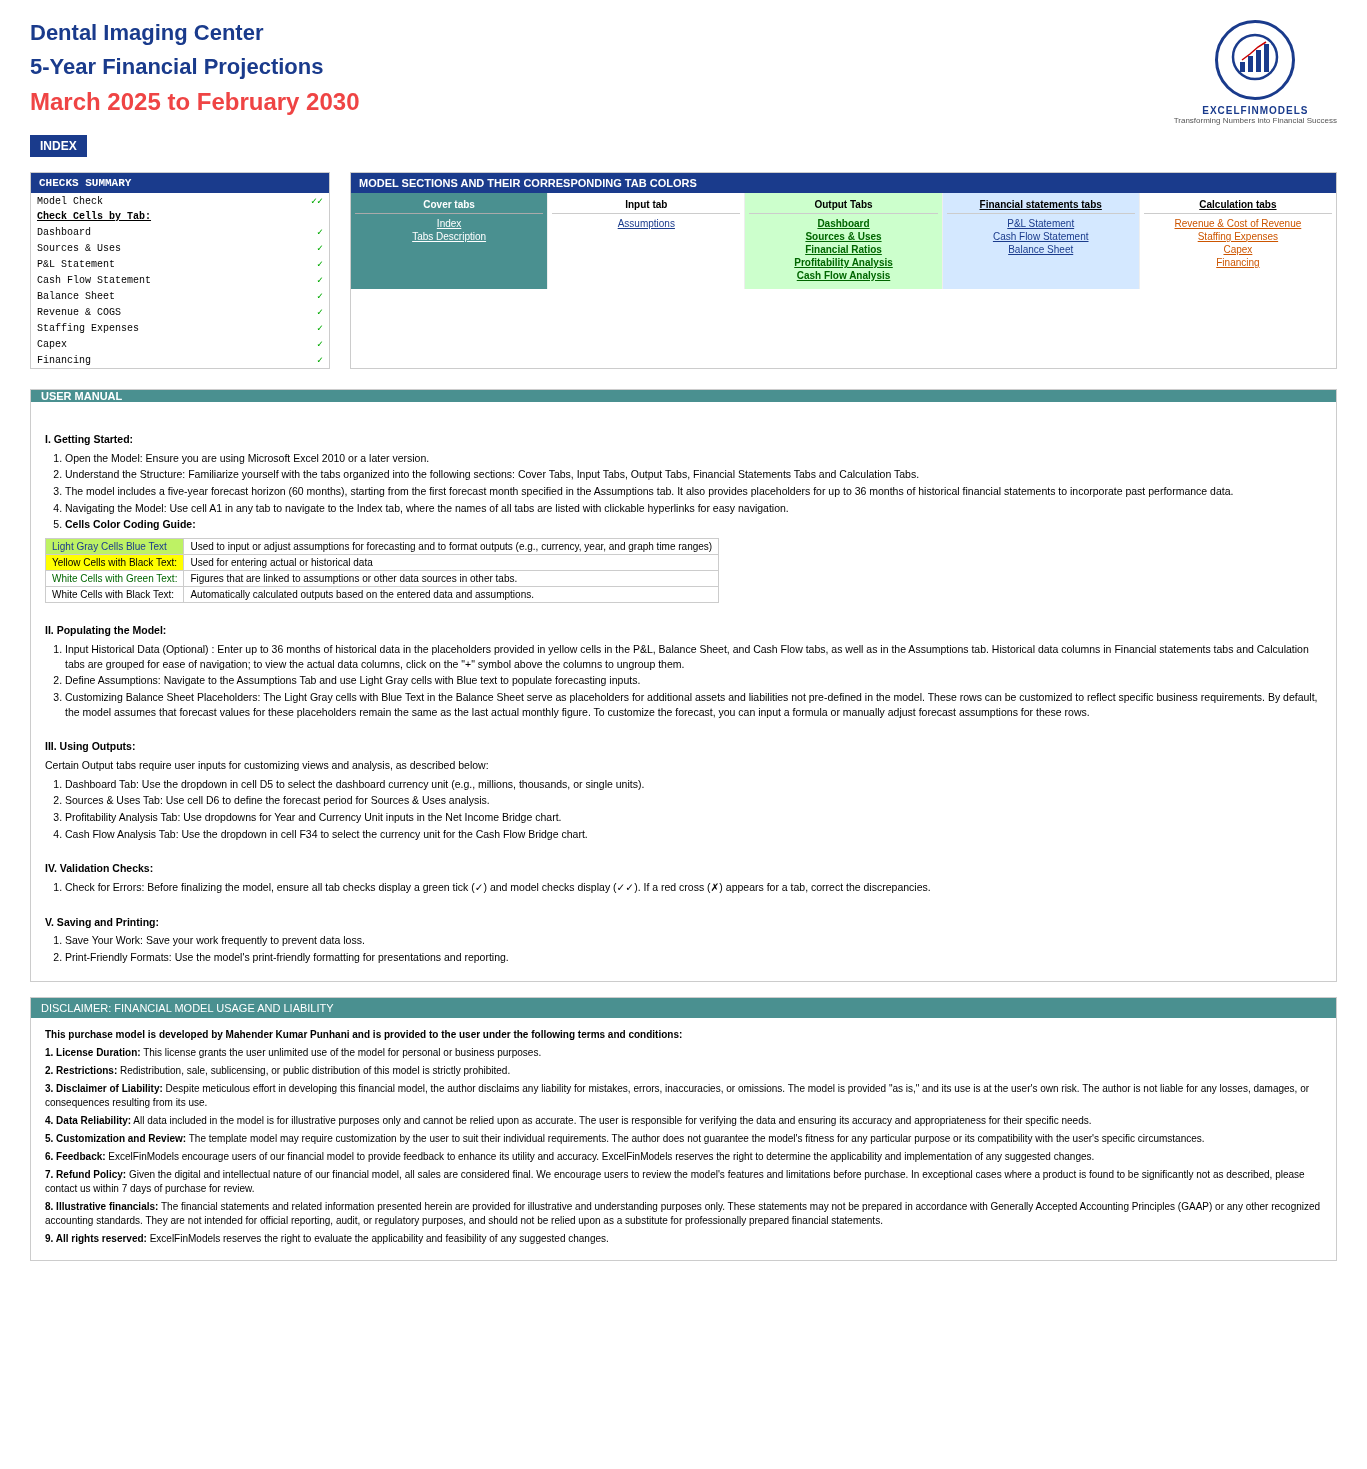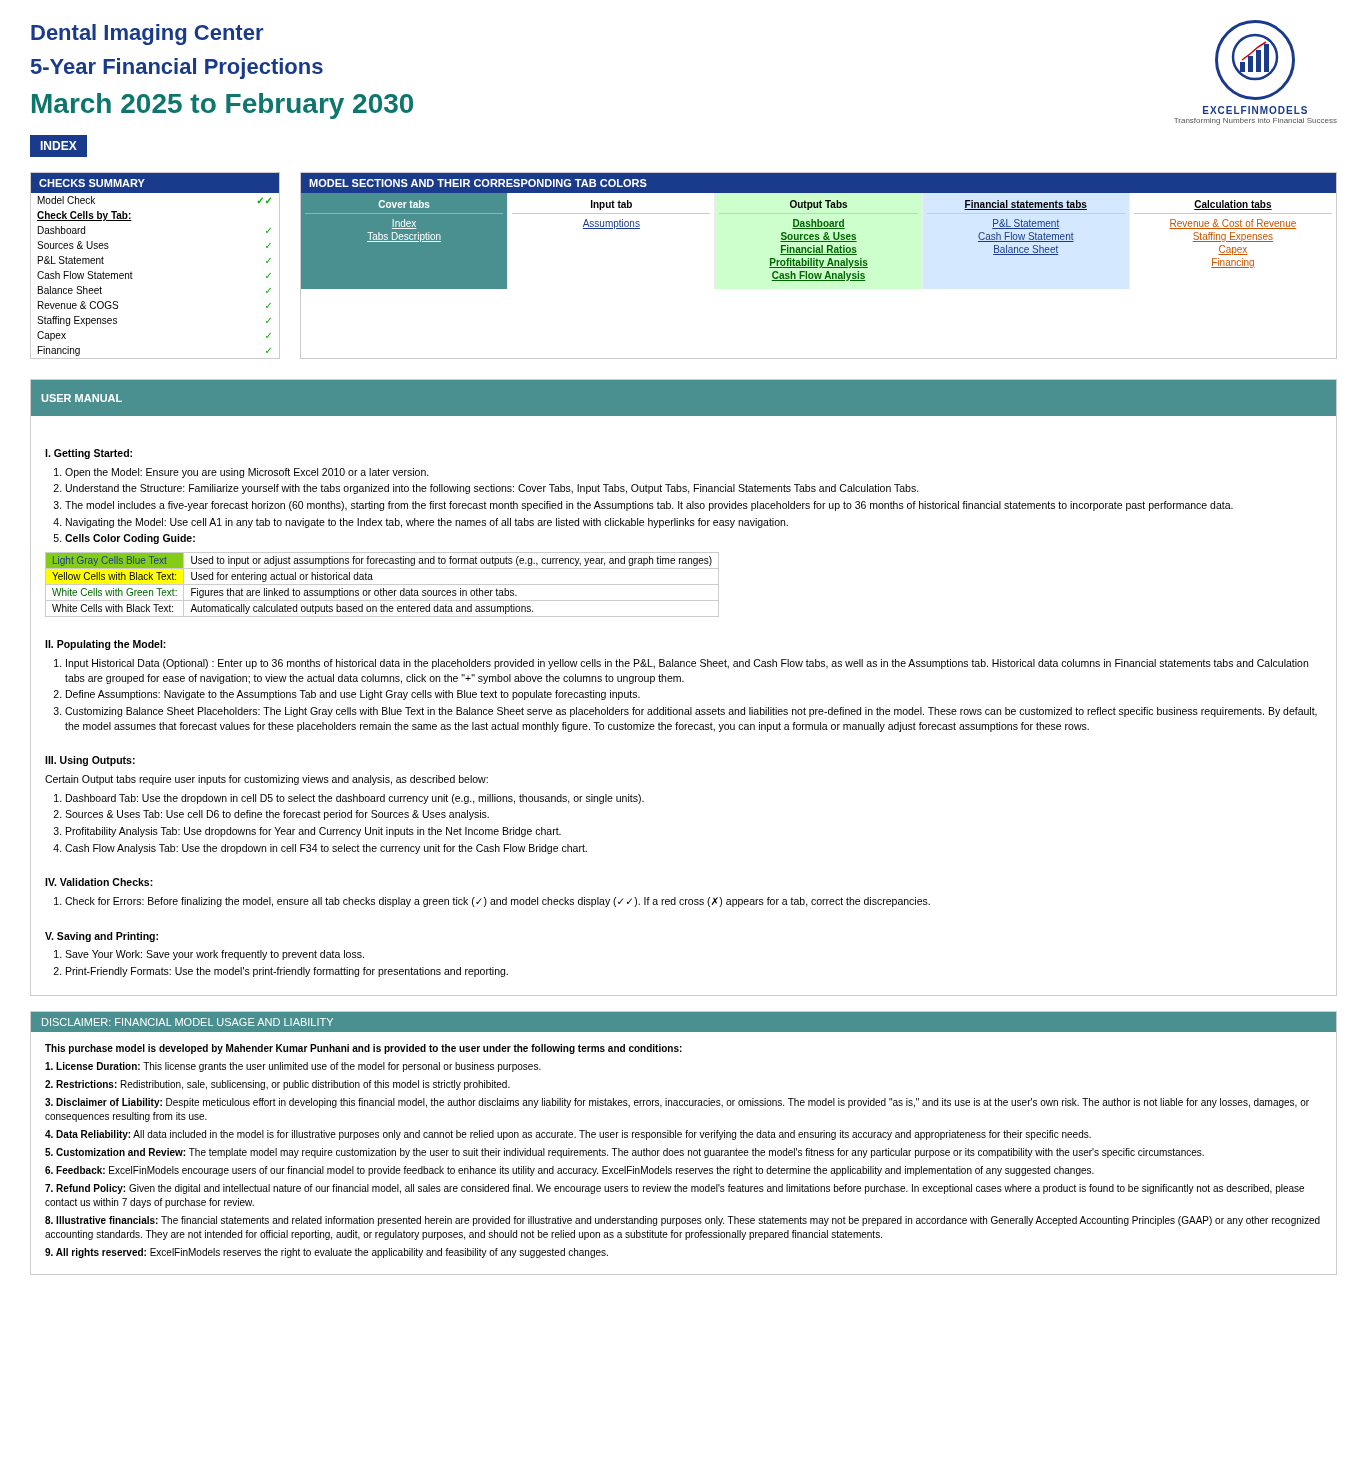--- a/index.html
+++ b/index.html
@@ -4,35 +4,35 @@
   <style>
     * { margin: 0; padding: 0; box-sizing: border-box; }
     body { font-family: Arial, sans-serif; font-size: 11px; background: #fff; color: #000; width: 1367px; }
     
     .page { padding: 20px 30px; }
     
     
     .header { display: flex; justify-content: space-between; align-items: flex-start; margin-bottom: 10px; }
     .header-titles h1 { color: #1a3b8c; font-size: 22px; font-weight: bold; margin-bottom: 8px; }
     .header-titles h2 { color: #1a3b8c; font-size: 22px; font-weight: bold; margin-bottom: 8px; }
-    .header-titles h3 { color: #0f766e; font-size: 28px; font-weight: bold; }
+    .header-titles h3 { color: #ef4444; font-size: 24px; font-weight: bold; }
     
     .logo-area { text-align: center; }
     .logo-circle { width: 80px; height: 80px; border-radius: 50%; border: 3px solid #1a3b8c; display: flex; align-items: center; justify-content: center; margin: 0 auto 5px; }
     .logo-text { color: #1a3b8c; font-size: 10px; font-weight: bold; letter-spacing: 1px; }
     .logo-tagline { color: #555; font-size: 8px; }
     
     
     .index-bar { background: #1a3b8c; color: white; padding: 4px 10px; font-weight: bold; font-size: 12px; display: inline-block; margin-bottom: 15px; }
     
     
     .two-col { display: flex; gap: 20px; margin-bottom: 20px; }
     
     
-    .checks-summary { border: 1px solid #ccc; width: 250px; flex-shrink: 0; }
+    .checks-summary { border: 1px solid #ccc; width: 300px; flex-shrink: 0; font-family: Liberation Mono, monospace; }
     .checks-header { background: #1a3b8c; color: white; padding: 4px 8px; font-weight: bold; font-size: 11px; }
     .checks-table { width: 100%; border-collapse: collapse; }
     .checks-table td { padding: 2px 6px; font-size: 10px; }
     .checks-table .check-label { font-size: 10px; }
     .checks-table .check-mark { color: #00aa00; font-size: 10px; text-align: right; }
     .checks-table .section-label { font-weight: bold; font-size: 10px; text-decoration: underline; }
     
     
     .model-sections { border: 1px solid #ccc; flex: 1; }
     .model-sections-header { background: #1a3b8c; color: white; padding: 4px 8px; font-weight: bold; font-size: 11px; }
@@ -46,32 +46,32 @@
     .cover-col .tab-col-header { color: white; border-bottom-color: #aaa; }
     .cover-col .tab-link { color: white; background: none; text-decoration: underline; }
     
     .input-col { background: #fff; }
     .output-col { background: #ccffcc; }
     .financial-col { background: #d4e8ff; }
     .calc-col { background: #fff; }
     
     
     .section-box { border: 1px solid #ccc; margin-bottom: 15px; }
-    .section-header { background: #4a9090; color: white; padding: 12px 10px; font-weight: bold; font-size: 11px; }
+    .section-header { background: #4a9090; color: white; padding: 0 10px; font-weight: bold; font-size: 11px; }
     .section-content { padding: 10px 14px; }
     
     .section-content p { margin-bottom: 4px; font-size: 10.5px; line-height: 1.4; }
     .section-content .bold { font-weight: bold; }
     .section-content ol { margin-left: 20px; margin-bottom: 6px; }
     .section-content ol li { font-size: 10.5px; margin-bottom: 2px; line-height: 1.4; }
     
     
     .color-table { border-collapse: collapse; margin: 6px 0; }
     .color-table td { padding: 2px 6px; font-size: 10px; border: 1px solid #ccc; }
-    .cell-light-gray { background: #84cc16; color: #1a3b8c; }
+    .cell-light-gray { background: #bef264; color: #1a3b8c; }
     .cell-yellow { background: #ffff00; color: #000; }
     .cell-white-green { background: #ffffff; color: #006600; }
     .cell-white-black { background: #ffffff; color: #000; }
     
     
     .disclaimer-box { border: 1px solid #ccc; margin-bottom: 15px; }
     .disclaimer-header { background: #4a9090; color: white; padding: 4px 10px; font-weight: normal; font-size: 11px; }
     .disclaimer-content { padding: 10px 14px; }
     .disclaimer-content p { font-size: 10px; margin-bottom: 4px; line-height: 1.4; }
     .disclaimer-content .bold { font-weight: bold; }

